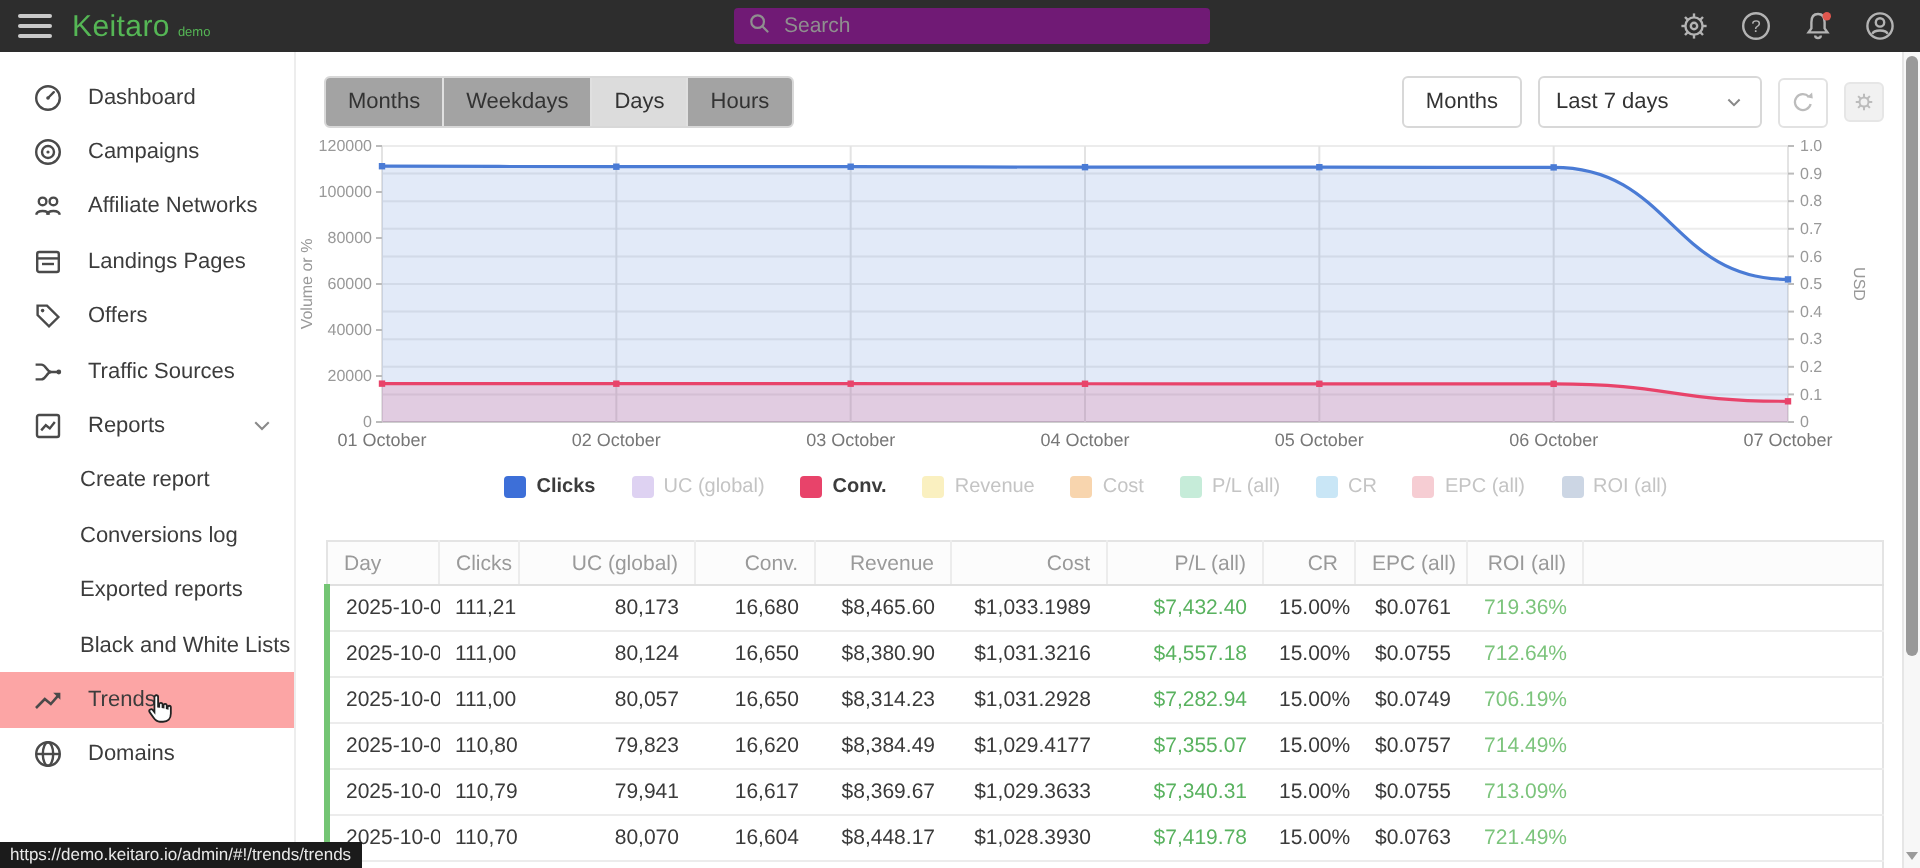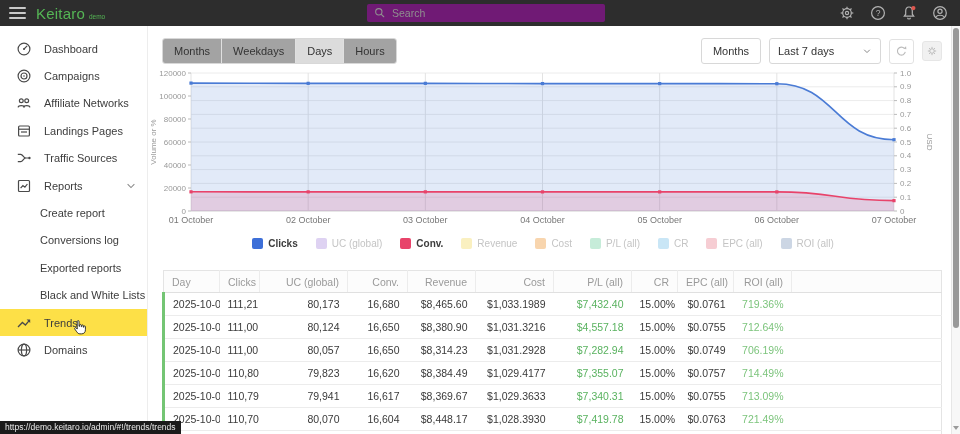--- a/index.html
+++ b/index.html
@@ -18,21 +18,21 @@
   .searchbox svg { width:11px; height:11px; }
   .searchbox input { flex:1; margin-left:7px; background:transparent; border:none; outline:none; color:#d7d7d7; font-size:10.5px; font-family:inherit; }
   .searchbox input::placeholder { color:#8f8f8f; }
   .topbar-right { position:absolute; right:12px; top:0; height:26px; display:flex; align-items:center; gap:15px; }
   .tb-icon { width:16px; height:16px; color:#b3b3b3; cursor:pointer; }
   .tb-icon svg { width:16px; height:16px; display:block; }
 
   
   .sidebar { position:absolute; left:0; top:26px; width:148px; bottom:0; background:#fff; border-right:1px solid #ededed; z-index:10; padding-top:9px; }
   .side-item { position:relative; height:27.4px; display:flex; align-items:center; padding-left:16px; font-size:11px; color:#3c3c3c; cursor:pointer; }
-  .side-item.active { background:#fde047;text-align:right; }
+  .side-item.active { background:#fca5a5;text-align:right; }
   .side-icon { width:16px; height:16px; color:#4a4a4a; margin-right:12px; flex:0 0 16px; }
   .side-icon svg { width:16px; height:16px; display:block; }
   .side-item.indent { padding-left:40px; }
   .side-chevron { position:absolute; right:10px; width:12px; height:12px; color:#8a8a8a; }
   .side-chevron svg { width:12px; height:12px; display:block; }
   .hand-cursor { position:absolute; left:72px; top:10px; width:15px; height:16px; z-index:40; }
   .hand-cursor svg { width:15px; height:16px; display:block; }
 
   
   .main { position:absolute; left:148px; top:26px; right:9px; bottom:0; background:#fff; overflow:hidden; }
@@ -175,20 +175,29 @@
         </div>
         <div class="side-item">
           <span class="side-icon">
             <svg viewBox="0 0 16 16" fill="none" stroke="currentColor" stroke-width="1.2">
               <rect x="2.6" y="3" width="10.8" height="10" rx="1"></rect>
               <line x1="2.6" y1="6.2" x2="13.4" y2="6.2"></line>
               <line x1="5" y1="9" x2="11" y2="9"></line>
             </svg>
           </span>
           <span class="side-label">Landings Pages</span>
+        </div>
+        <div class="side-item">
+          <span class="side-icon">
+            <svg viewBox="0 0 16 16" fill="none" stroke="currentColor" stroke-width="1.2">
+              <path d="M2.8 2.8 h4.7 l5.7 5.7 -4.7 4.7 -5.7-5.7 Z"></path>
+              <circle cx="5.3" cy="5.3" r="0.9" fill="currentColor" stroke="none"></circle>
+            </svg>
+          </span>
+          <span class="side-label">Offers</span>
         </div>
         <div class="side-item">
           <span class="side-icon">
             <svg viewBox="0 0 16 16" fill="none" stroke="currentColor" stroke-width="1.2">
               <path d="M1.8 4.3 h2.9 c2.3 0 2.6 3.7 4.9 3.7 h3"></path>
               <path d="M1.8 11.7 h2.9 c2.3 0 2.6-3.7 4.9-3.7"></path>
               <circle cx="13.4" cy="8" r="1.2" fill="currentColor" stroke="none"></circle>
             </svg>
           </span>
           <span class="side-label">Traffic Sources</span>

